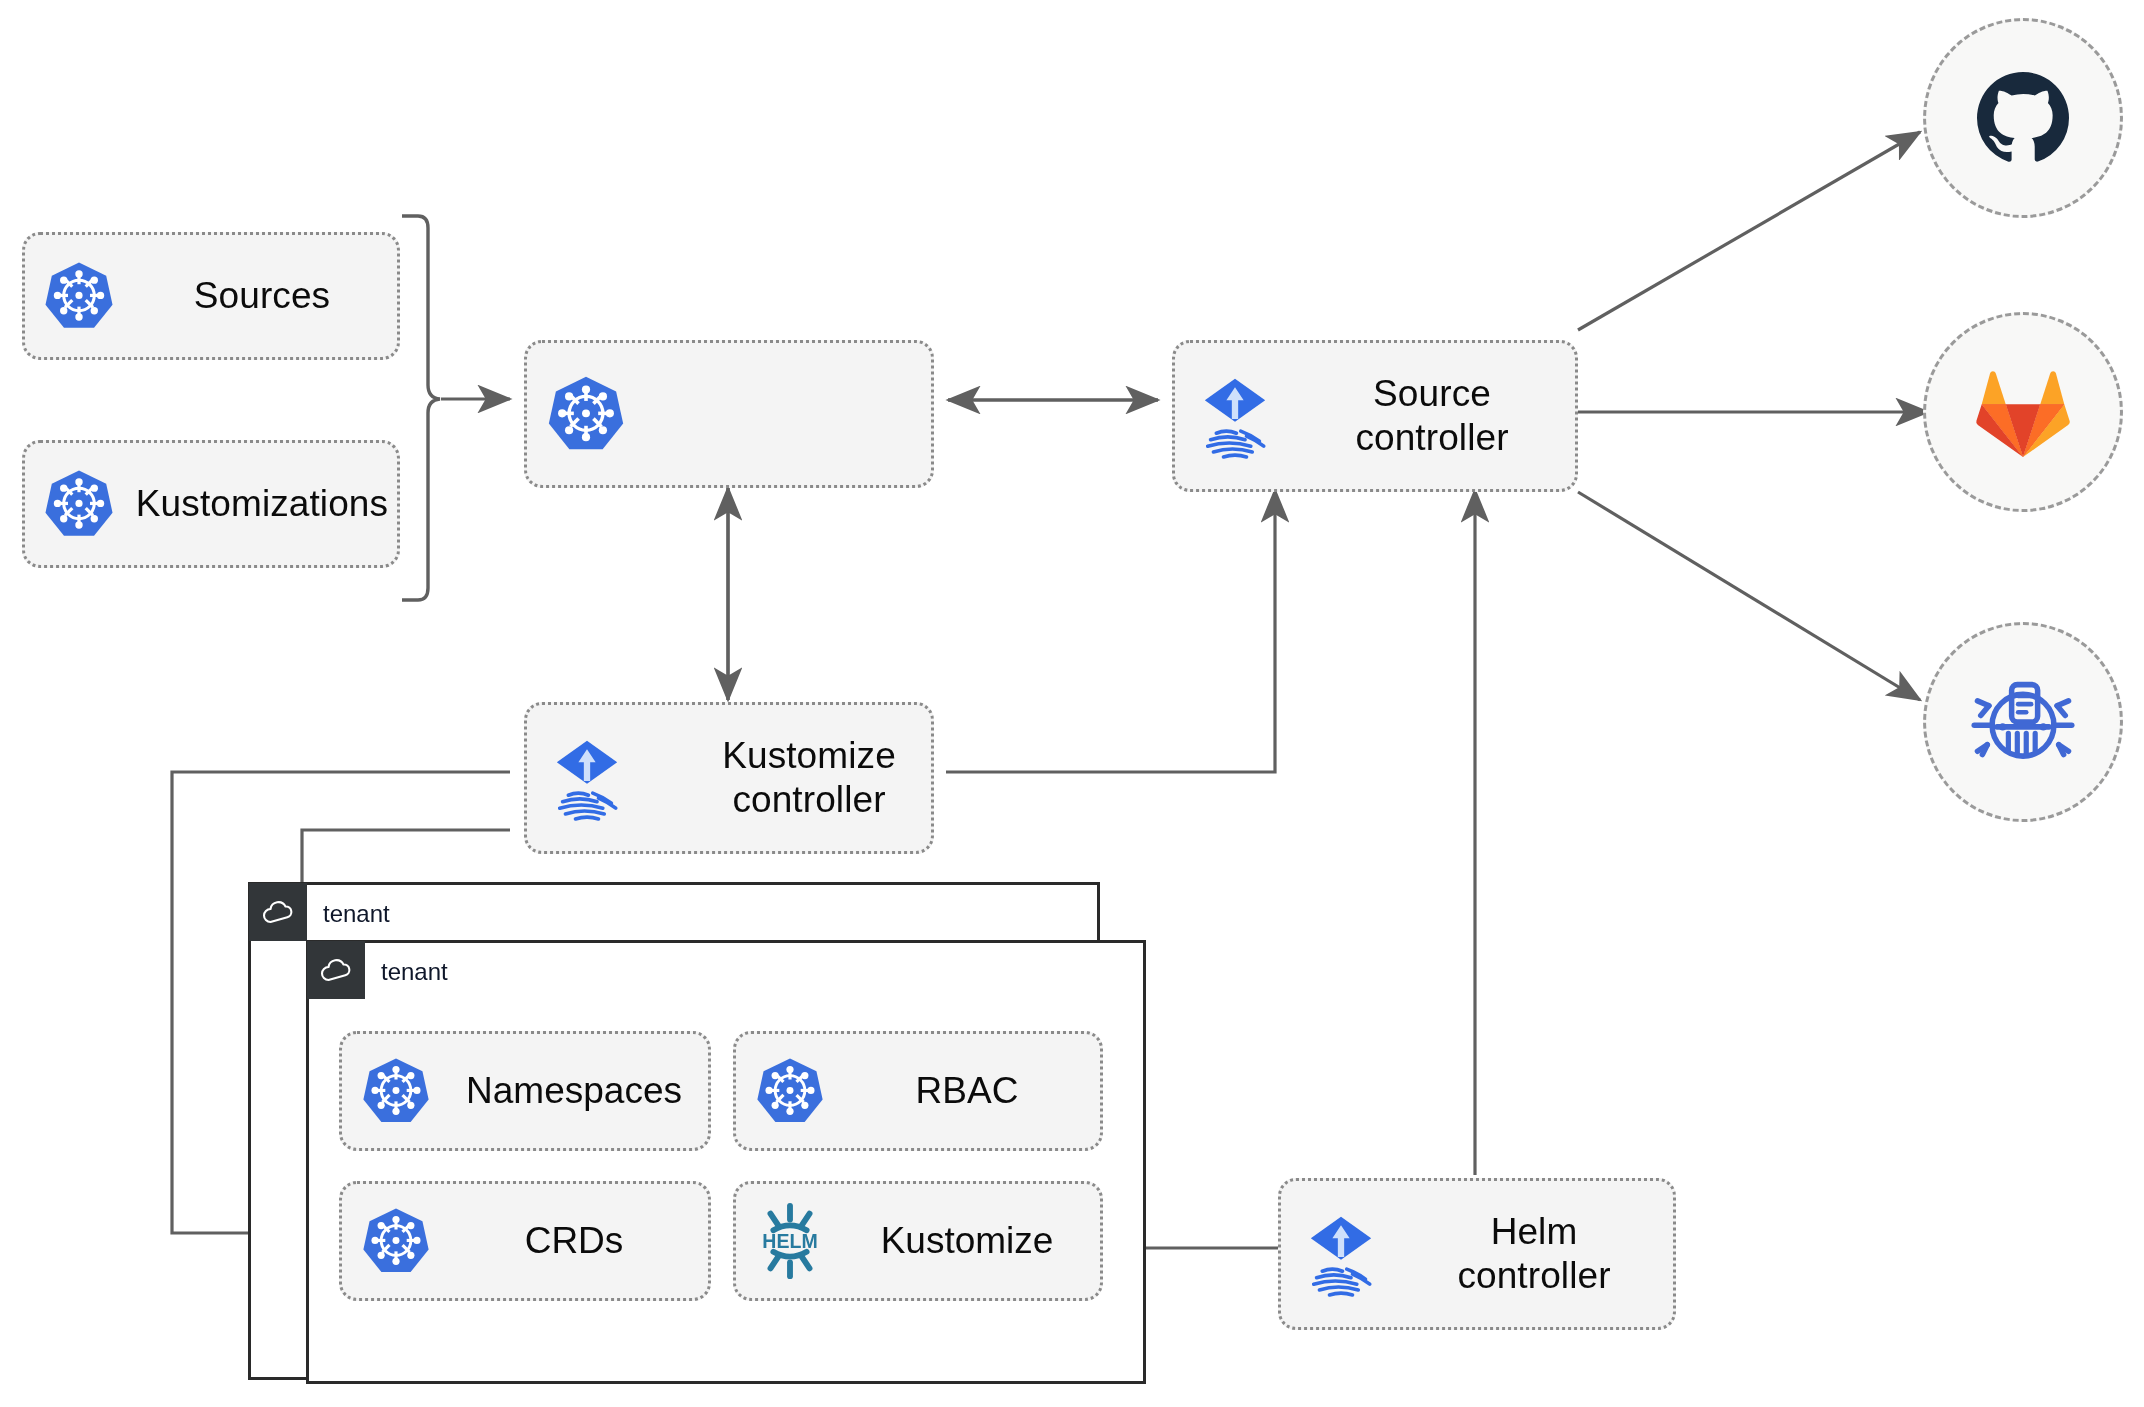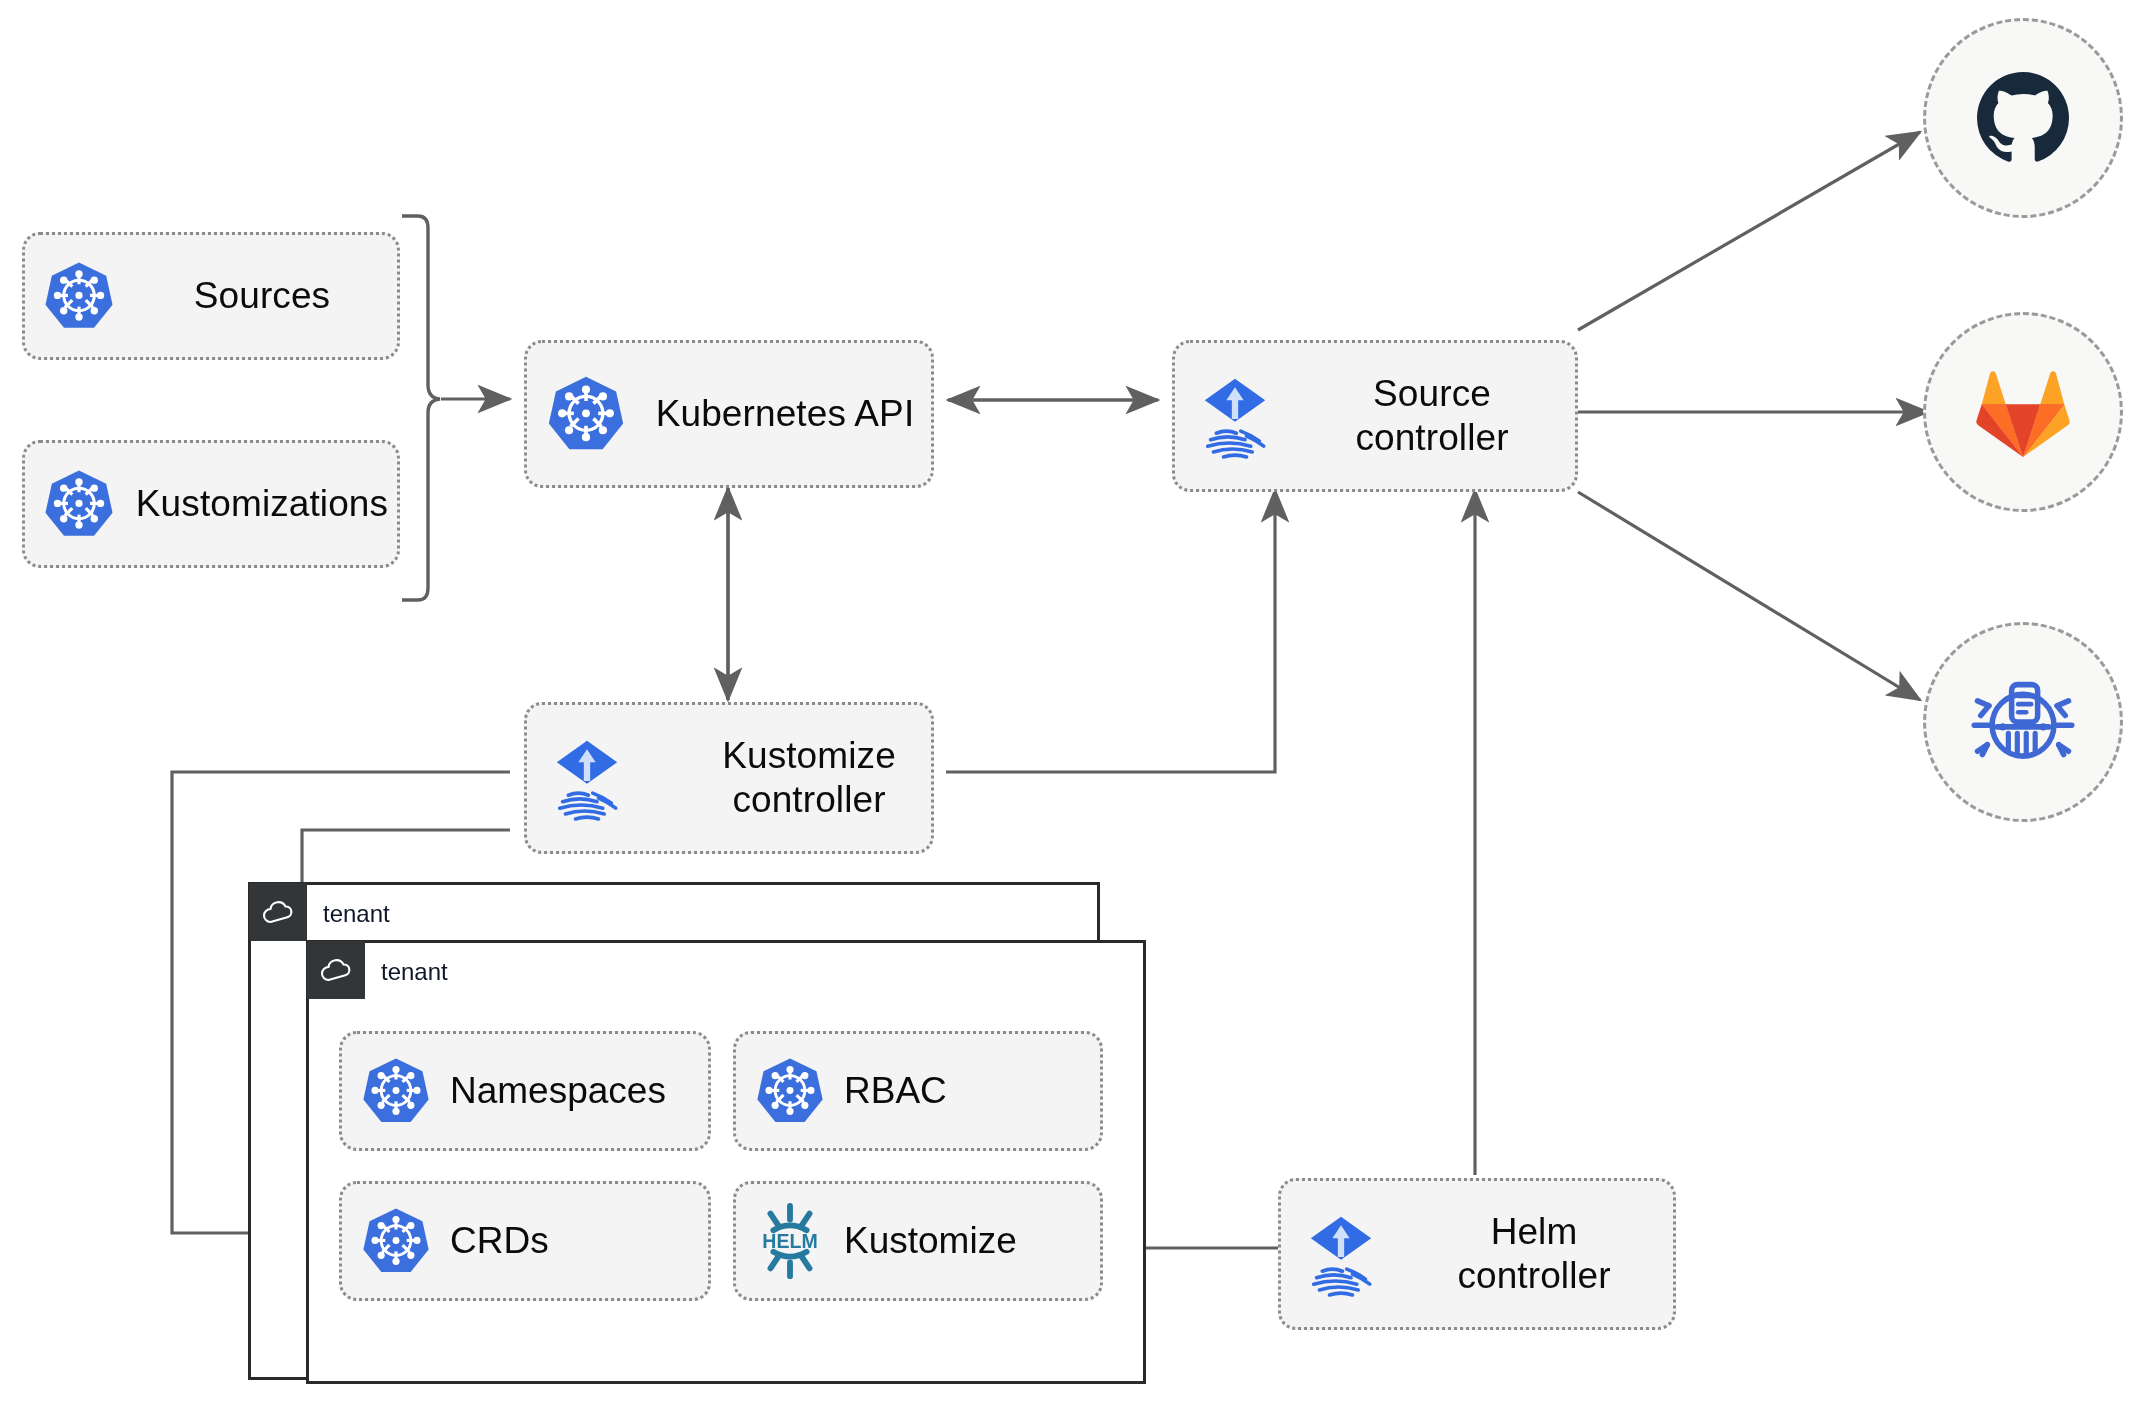--- a/index.html
+++ b/index.html
@@ -19,21 +19,21 @@
   .tenant{position:absolute;box-sizing:border-box;background:#ffffff;border:3px solid #2a2a2a;}
   .tenant-tab{position:absolute;top:-2px;left:-2px;height:58px;display:flex;align-items:center;
               background:#323639;color:#ffffff;}
   .tenant-tab .tico{width:58px;height:58px;display:flex;align-items:center;justify-content:center;}
   .tenant-name{position:absolute;top:0;height:58px;display:flex;align-items:center;
                color:#0f172a;font-size:24px;padding-left:14px;}
 
   .inner{position:absolute;box-sizing:border-box;background:#f4f4f4;
          border:3px dotted #8a8a8a;border-radius:18px;display:flex;align-items:center;}
   .inner .ico{flex:0 0 auto;display:flex;align-items:center;justify-content:center;width:108px;}
-  .inner .lbl{flex:1 1 auto;text-align:left;font-size:37px;color:#0b0b0b;padding-right:10px;}
+  .inner .lbl{flex:1 1 auto;text-align:center;font-size:37px;color:#0b0b0b;padding-right:10px;}
 </style>
 </head>
 <body>
 
 <div id="stage">
 
   <svg id="wires" viewBox="0 0 2144 1407">
     <defs>
       <marker id="ah" markerWidth="11" markerHeight="9" refX="10.2" refY="4.5" orient="auto" markerUnits="strokeWidth">
         <path d="M0,0 L11,4.5 L0,9 L2.6,4.5 Z" fill="#606060"></path>
@@ -144,21 +144,20 @@
             <circle cx="32" cy="50.1" r="3.2"></circle>
           <circle cx="13.4" cy="31.5" r="3.2"></circle>
             <circle cx="50.6" cy="31.5" r="3.2"></circle>
           <circle cx="18.8" cy="18.3" r="3.2"></circle>
             <circle cx="45.2" cy="44.7" r="3.2"></circle>
           <circle cx="45.2" cy="18.3" r="3.2"></circle>
             <circle cx="18.8" cy="44.7" r="3.2"></circle>
         </g>
       </svg>
     </span>
-    <span class="lbl">Kubernetes API</span>
   </div>
 
   <div class="node" style="left:1172px;top:340px;width:406px;height:152px;">
     <span class="ico" style="width:120px;">
       <svg width="92" height="92" viewBox="0 0 64 64" aria-hidden="true">
         <polygon points="32,6 53,21 32,36 11,21" fill="#326ce5"></polygon>
         <path d="M32,12 L38,21 L34.2,21 L34.2,34 L29.8,34 L29.8,21 L26,21 Z" fill="#cfe0fb"></path>
         <g stroke="#326ce5" stroke-width="2.5" fill="none" stroke-linecap="round">
           <path d="M19,44 Q26,41 33,44"></path>
           <path d="M15,48.5 Q27,44.5 39,48.5"></path>

